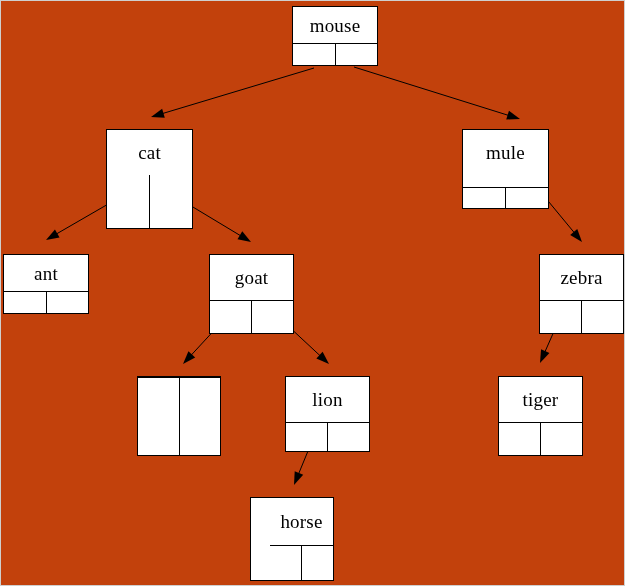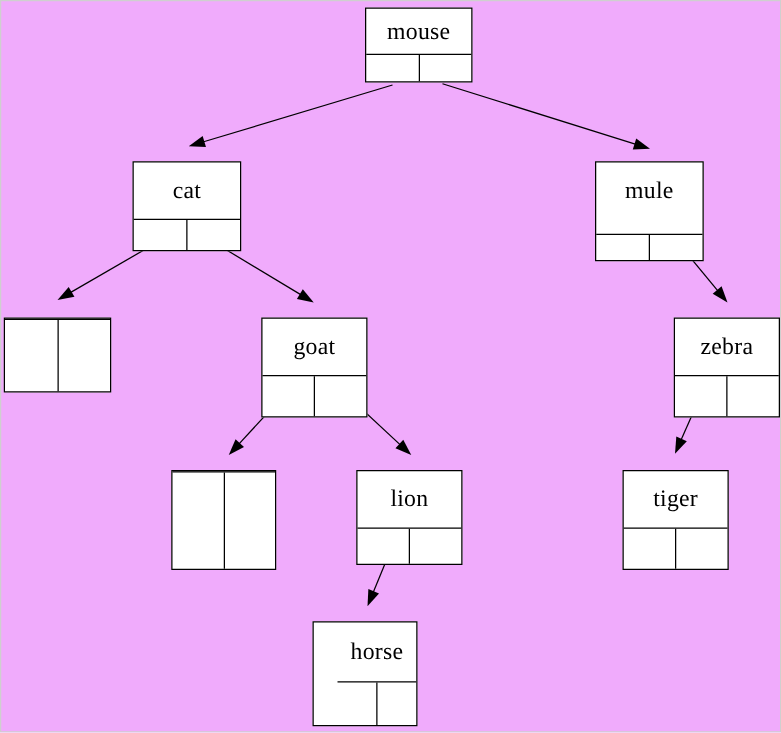--- a/index.html
+++ b/index.html
@@ -4,21 +4,21 @@
 <style>
   html, body {
     margin: 0;
     padding: 0;
     background: #ffffff;
   }
   #canvas {
     position: relative;
     width: 625px;
     height: 586px;
-    background: #f0abfc;
+    background: #c2410c;
     border: 1px solid #cfcfcf;
     box-sizing: border-box;
     overflow: hidden;
     font-family: "Liberation Serif", "DejaVu Serif", serif;
   }
   #edge-layer {
     position: absolute;
     left: 0;
     top: 0;
     width: 625px;
@@ -99,35 +99,36 @@
       </g>
     </svg>
   <div id="node-layer">
       <div class="node" style="left: 291px; top: 5px; width: 86px; height: 60px;">
         <div class="node-label" style="height: 36px;">mouse</div>
         <div class="node-ptrs">
           <div class="ptr-cell left"></div>
           <div class="ptr-cell right"></div>
         </div>
       </div>
-      <div class="node" style="left: 105px; top: 128px; width: 87px; height: 72px;">
+      <div class="node" style="left: 105px; top: 128px; width: 87px; height: 100px; align-items: center;">
         <div class="node-label" style="height: 45px;">cat</div>
         <div class="node-ptrs">
           <div class="ptr-cell left"></div>
           <div class="ptr-cell right"></div>
         </div>
       </div>
-      <div class="node" style="left: 475px; top: 128px; width: 87px; height: 80px; gap: 12px;">
+      <div class="node" style="left: 461px; top: 128px; width: 87px; height: 80px; gap: 12px;">
         <div class="node-label" style="height: 45px;">mule</div>
         <div class="node-ptrs">
           <div class="ptr-cell left"></div>
           <div class="ptr-cell right"></div>
         </div>
       </div>
       <div class="node" style="left: 2px; top: 253px; width: 86px; height: 60px;">
+        <div class="node-label" style="height: 36px;">ant</div>
         <div class="node-ptrs">
           <div class="ptr-cell left"></div>
           <div class="ptr-cell right"></div>
         </div>
       </div>
       <div class="node" style="left: 208px; top: 253px; width: 85px; height: 80px;">
         <div class="node-label" style="height: 45px; text-align: right;">goat</div>
         <div class="node-ptrs">
           <div class="ptr-cell left"></div>
           <div class="ptr-cell right"></div>

